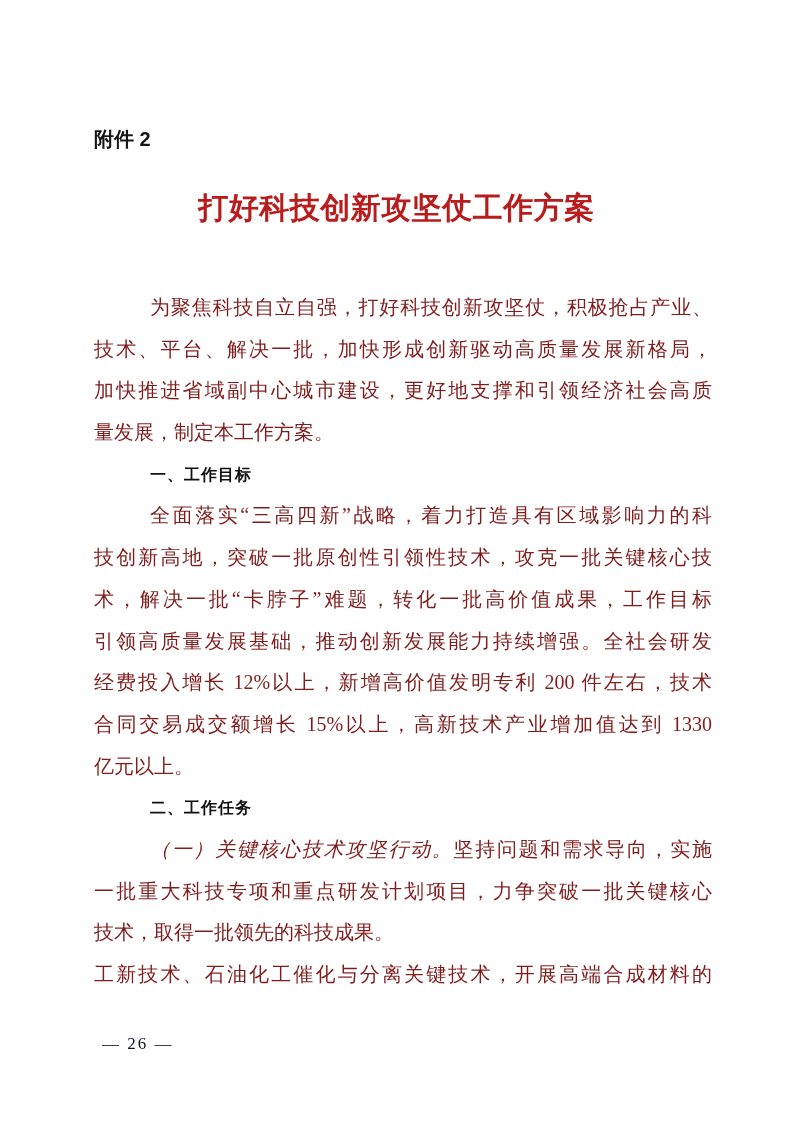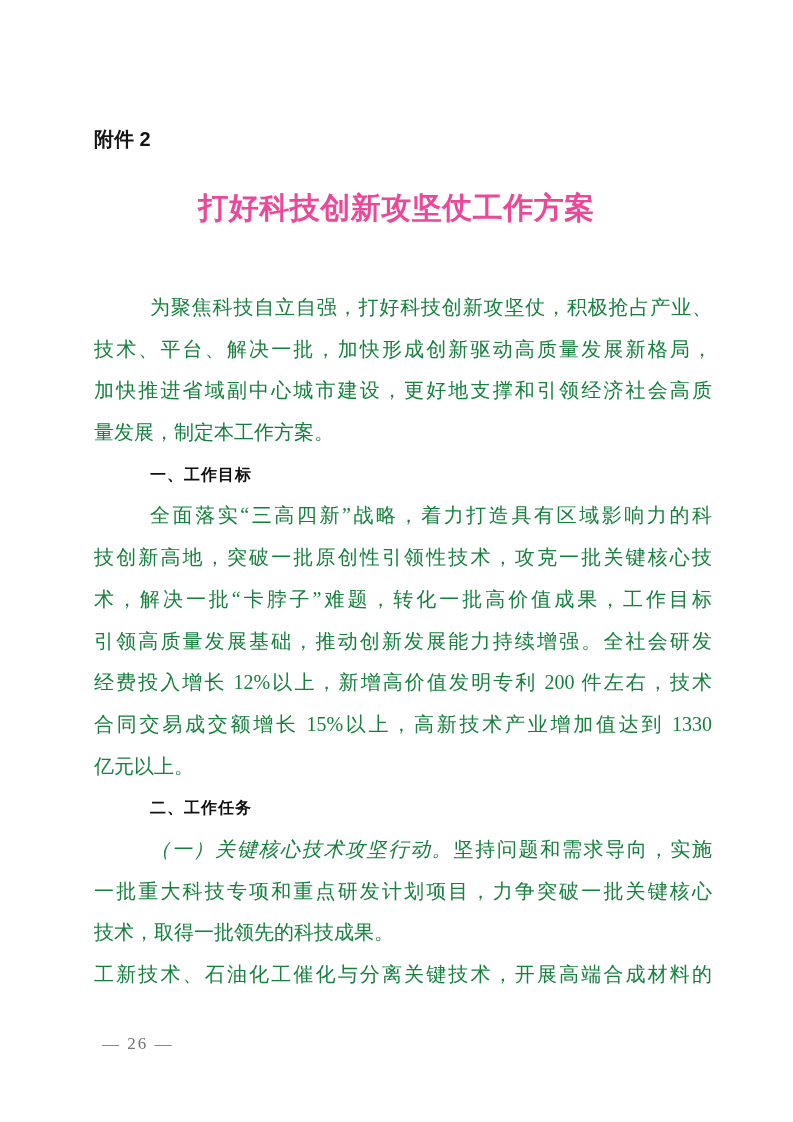--- a/index.html
+++ b/index.html
@@ -28,33 +28,33 @@
     position: absolute;
     left: 0;
     top: 186px;
     width: 100%;
     text-align: center;
     font-family: "Liberation Serif", "DejaVu Serif", serif;
     font-weight: 700;
     font-size: 30px;
     line-height: 44px;
     letter-spacing: 0.5px;
-    color: #ec4899;
+    color: #b91c1c;
   }
   .body-block {
     position: absolute;
     left: 94px;
     top: 287px;
     width: 618px;
   }
   .bl {
     height: 41.7px;
     line-height: 41.7px;
     font-size: 20px;
-    color: #15803d;
+    color: #7f1d1d;
     overflow: hidden;
     text-align: left;
     white-space: nowrap;
   }
   .bl.j {
     white-space: normal;
     text-align: justify;
     text-align-last: justify;
   }
   .bl.ind { text-indent: 56px; }
@@ -67,21 +67,21 @@
     color: #101010;
   }
   .kai { font-style: italic; }
   .page-number {
     position: absolute;
     left: 102px;
     top: 1033px;
     font-size: 17px;
     line-height: 22px;
     letter-spacing: 2px;
-    color: #737373;
+    color: #0f172a;
   }
 </style>
 </head>
 <body>
 
 <div class="page">
 
   <div class="attachment-label">附件 2</div>
 
   <div class="doc-title">打好科技创新攻坚仗工作方案</div>

